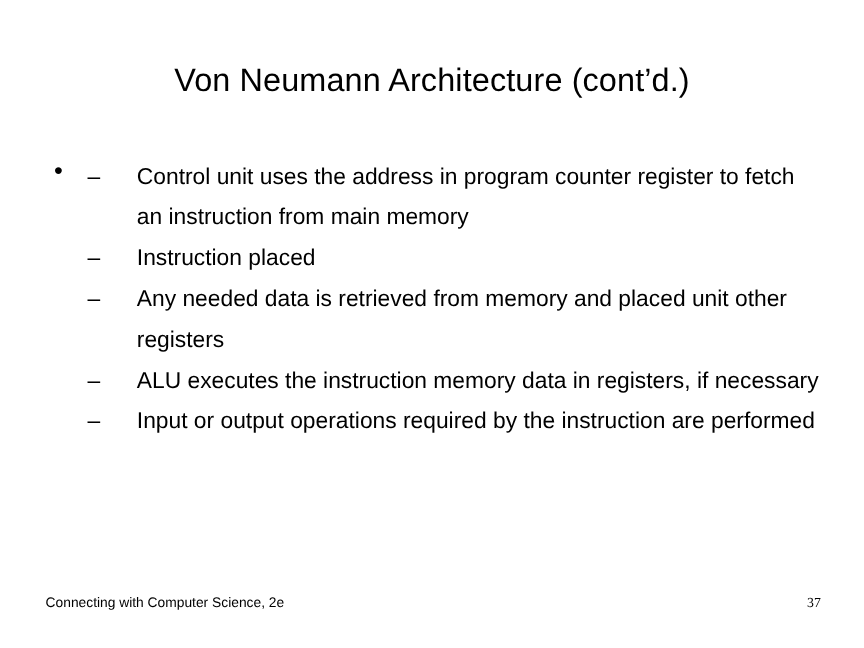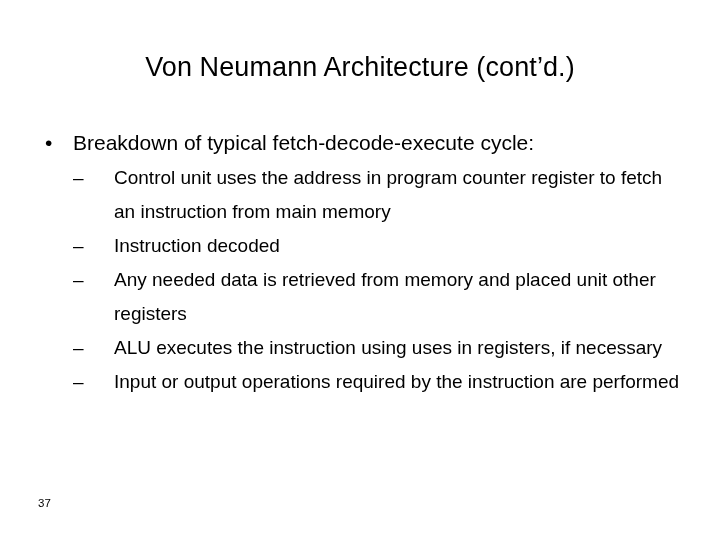--- a/index.html
+++ b/index.html
@@ -90,65 +90,65 @@
     right: 36px;
     top: 494px;
     height: 18px;
     font-size: 11.5px;
     line-height: 18px;
     display: flex;
     align-items: center;
     justify-content: space-between;
   }
   #footer-text { white-space: nowrap; }
-  #page-number { white-space: nowrap; }
+  #page-number { white-space: nowrap; font-family: Liberation Serif, serif; }
 </style>
 </head>
 <body>
 
 <div id="slide">
 
   <div id="title-block">
     <h1 id="slide-title">Von Neumann Architecture (cont’d.)</h1>
   </div>
 
   <div id="body-block">
 
     <div class="bullet-l1">
       <span class="marker">•</span>
-      <span class="txt">Breakdown of typical fetch-decode-execute cycle:</span>
     </div>
 
     <div class="sublist">
 
       <div class="bullet-l2">
         <span class="marker">–</span>
         <span class="txt">Control unit uses the address in program counter register to fetch an instruction from main memory</span>
       </div>
 
       <div class="bullet-l2">
         <span class="marker">–</span>
-        <span class="txt">Instruction decoded</span>
+        <span class="txt">Instruction placed</span>
       </div>
 
       <div class="bullet-l2">
         <span class="marker">–</span>
         <span class="txt">Any needed data is retrieved from memory and placed unit other registers</span>
       </div>
 
       <div class="bullet-l2">
         <span class="marker">–</span>
-        <span class="txt">ALU executes the instruction using uses in registers, if necessary</span>
+        <span class="txt">ALU executes the instruction memory data in registers, if necessary</span>
       </div>
 
       <div class="bullet-l2">
         <span class="marker">–</span>
         <span class="txt">Input or output operations required by the instruction are performed</span>
       </div>
 
     </div>
   </div>
 
   <div id="footer">
+    <span id="footer-text">Connecting with Computer Science, 2e</span>
     <span id="page-number">37</span>
   </div>
 
 </div>
 
 </body></html>

